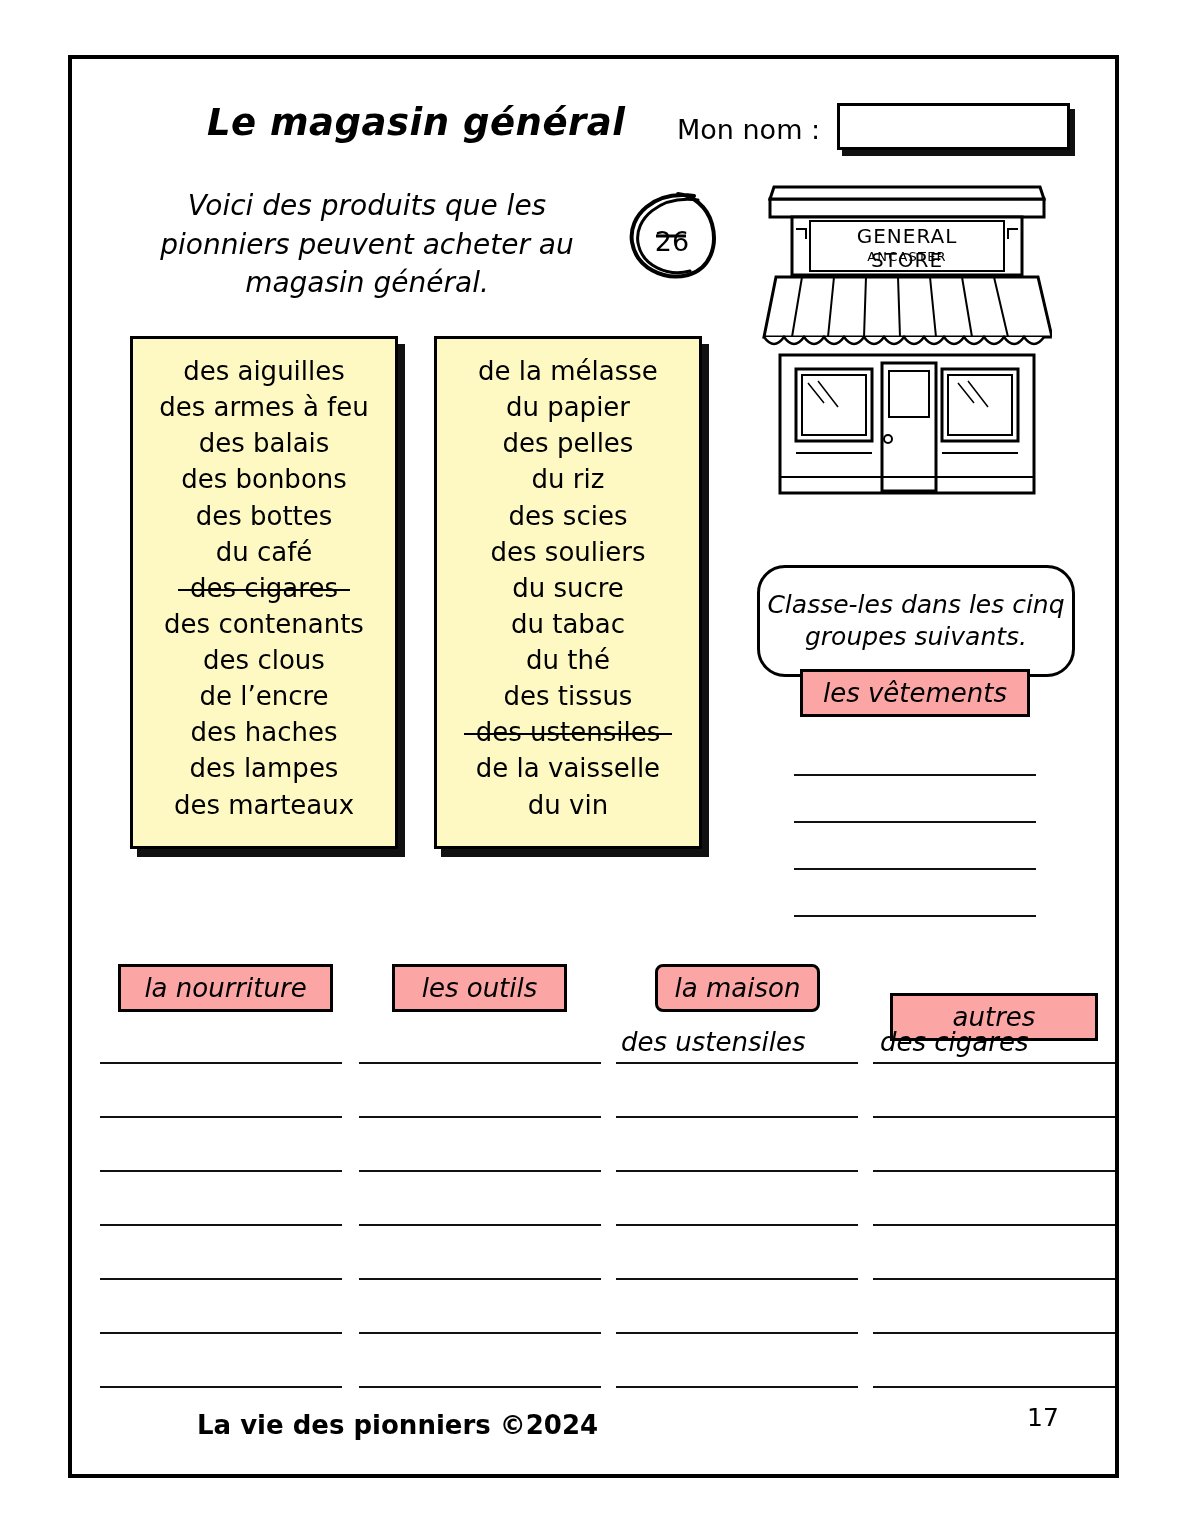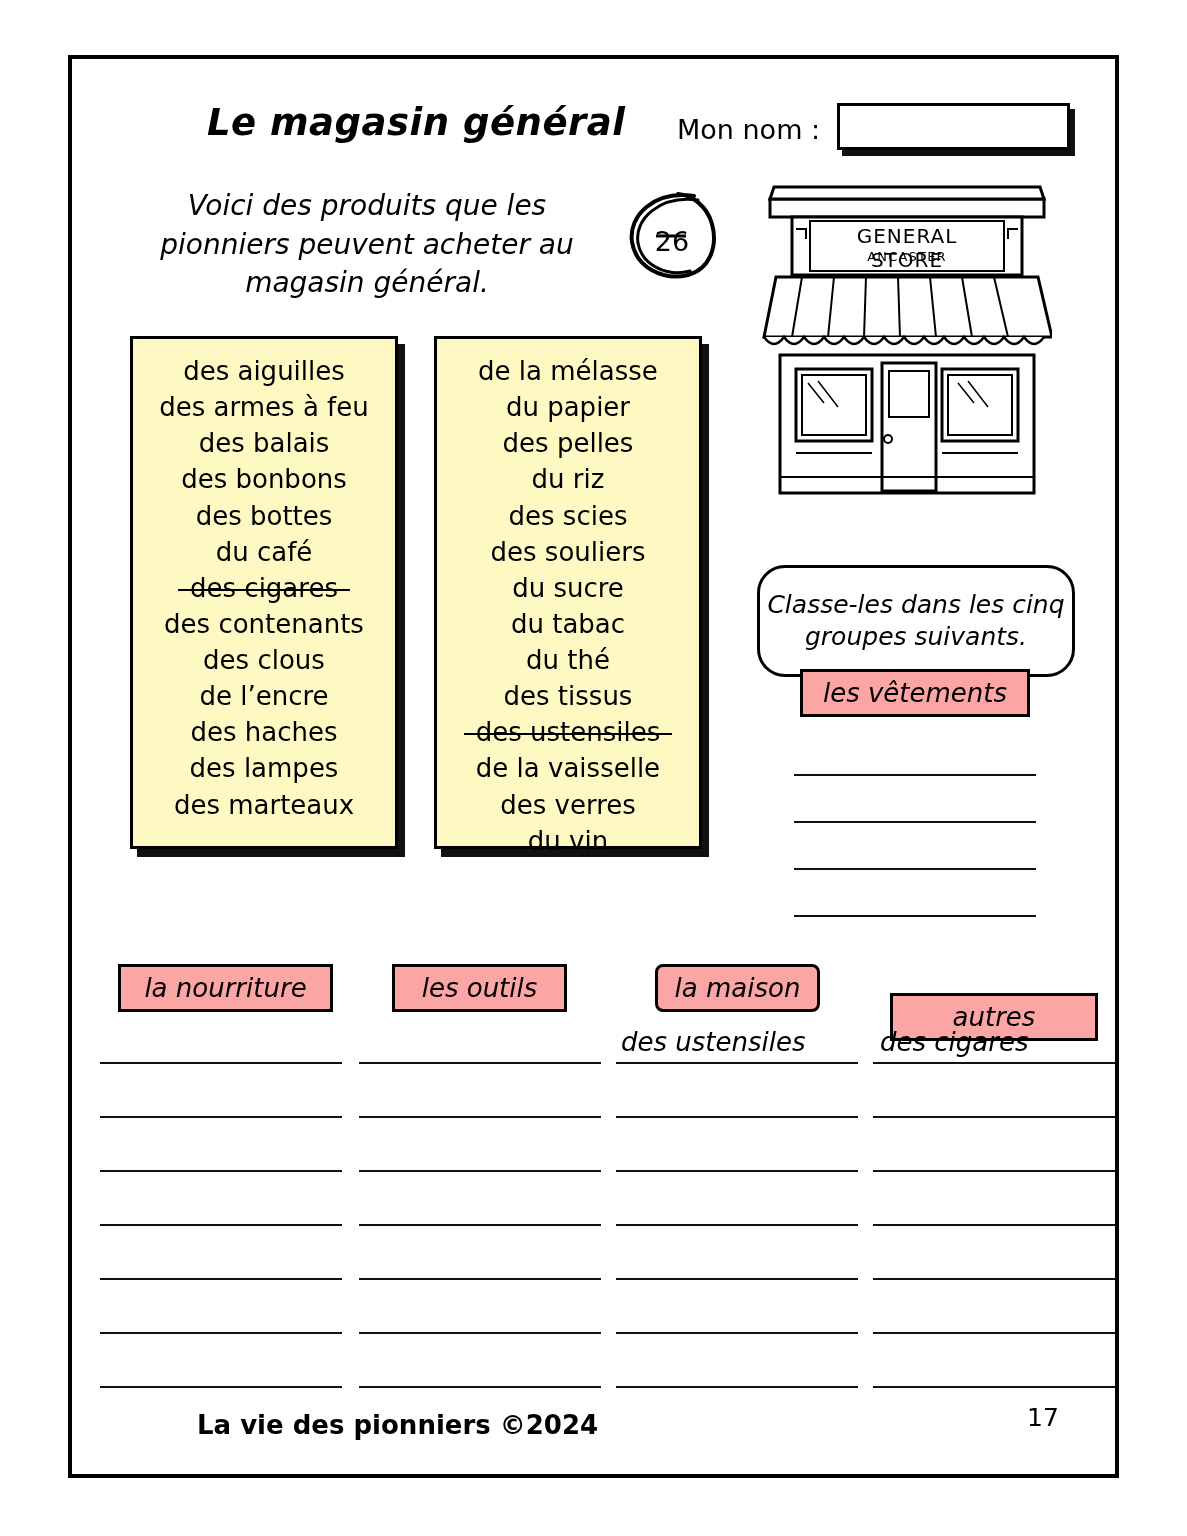--- a/index.html
+++ b/index.html
@@ -317,21 +317,20 @@
     <div class="item"><span>des pelles</span></div>
     <div class="item"><span>du riz</span></div>
     <div class="item"><span>des scies</span></div>
     <div class="item"><span>des souliers</span></div>
     <div class="item"><span>du sucre</span></div>
     <div class="item"><span>du tabac</span></div>
     <div class="item"><span>du thé</span></div>
     <div class="item"><span>des tissus</span></div>
     <div class="item"><span class="struck">des ustensiles</span></div>
     <div class="item"><span>de la vaisselle</span></div>
-    <div class="item"><span>des verres</span></div>
     <div class="item"><span>du vin</span></div>
   </div>
 
   <div class="bubble">Classe-les dans les cinq groupes suivants.</div>
 
   <div class="catbox" id="cat-vetements">les vêtements</div>
   <div class="line" style="left:722px; top:715px; width:242px;"></div>
   <div class="line" style="left:722px; top:762px; width:242px;"></div>
   <div class="line" style="left:722px; top:809px; width:242px;"></div>
   <div class="line" style="left:722px; top:856px; width:242px;"></div>

